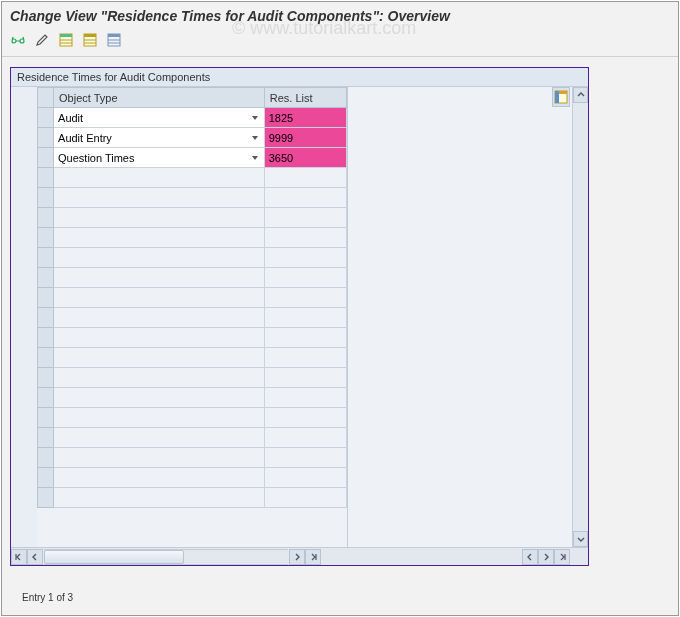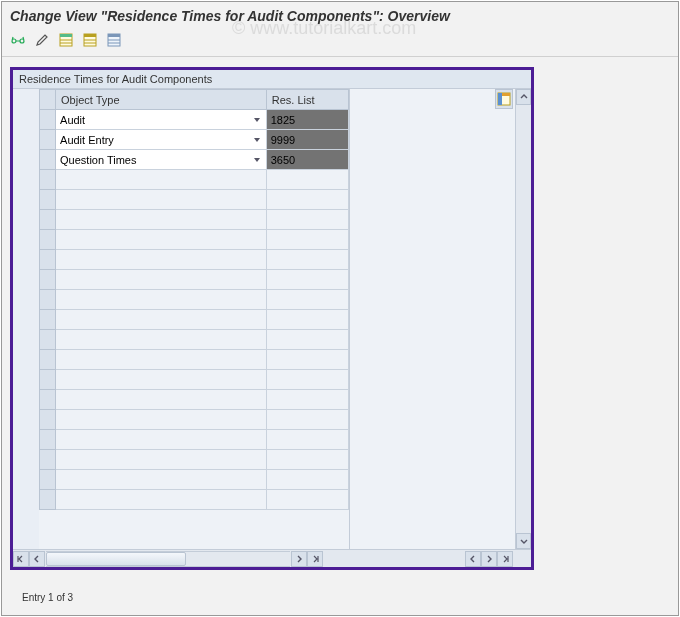--- a/index.html
+++ b/index.html
@@ -63,23 +63,23 @@
       height: 1px;
       background: #d0d0d0;
       margin: 0;
     }
     
     .panel-area {
       padding: 10px 8px 4px 8px;
       background: #f2f2f2;
     }
     .panel {
-      border: 3px solid #4c1d95;
+      border: 1px solid #4c1d95;
       background: #e9eef5;
-      width: 524px;
+      width: 579px;
       position: relative;
     }
     .panel-header {
       font-size: 11px;
       color: #333;
       padding: 3px 6px;
       background: #dfe7f0;
       border-bottom: 1px solid #c3ccd8;
     }
     .panel-body {
@@ -137,21 +137,21 @@
       top: 50%;
       transform: translateY(-50%);
       width: 14px;
       height: 14px;
       display: flex;
       align-items: center;
       justify-content: center;
       cursor: pointer;
     }
     .res-cell {
-      background: #737373;
+      background: #ec4899;
     }
     .res-cell input {
       border: none;
       width: 100%;
       font-size: 11px;
       font-family: Arial, sans-serif;
       background: transparent;
       outline: none;
     }
     td.empty { background: #eef2f7; }

